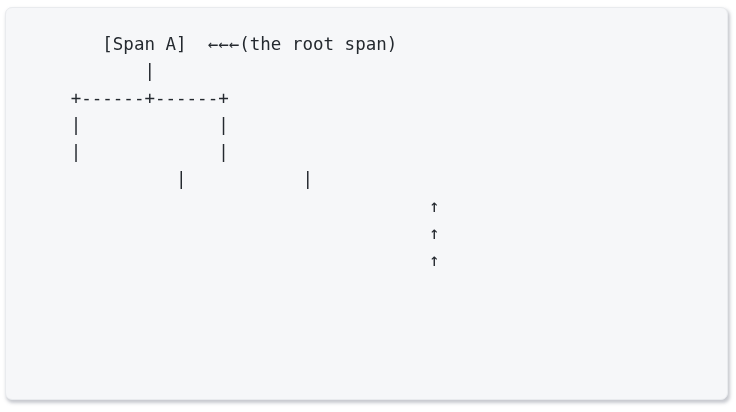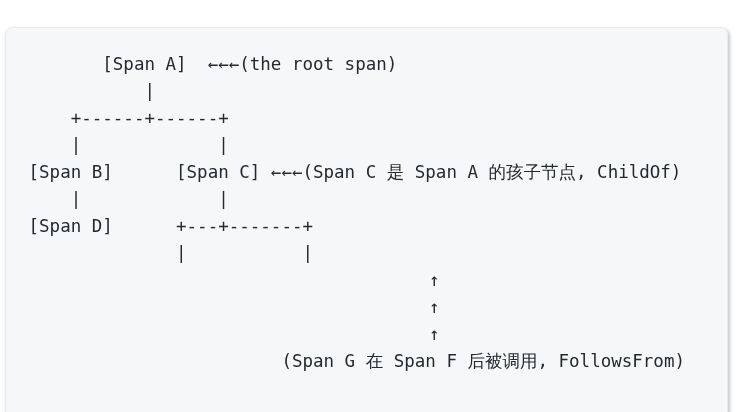--- a/index.html
+++ b/index.html
@@ -8,21 +8,20 @@
     background: #ffffff;
     width: 736px;
     height: 412px;
     overflow: hidden;
   }
   .page {
     position: relative;
     width: 736px;
     height: 308px;
     background: #ffffff;
-    margin-top: 20px;
   }
   .code-card {
     box-sizing: border-box;
     position: absolute;
     left: 5px;
     top: 7px;
     width: 723px;
     height: 393px;
     background: #f6f7f9;
     border: 1px solid #e9ebee;
@@ -44,22 +43,19 @@
 </style>
 </head>
 <body>
 
 <div class="page">
   <pre class="code-card">
       <div class="diagram-line">        [Span A]  ←←←(the root span)</div>
       <div class="diagram-line">            |</div>
       <div class="diagram-line">     +------+------+</div>
       <div class="diagram-line">     |             |</div>
-      <div class="diagram-line"> [Span B]      [Span C] ←←←(Span C 是 Span A 的孩子节点, ChildOf)</div>
       <div class="diagram-line">     |             |</div>
-      <div class="diagram-line"> [Span D]      +---+-------+</div>
       <div class="diagram-line">               |           |</div>
       <div class="diagram-line">                                       ↑</div>
       <div class="diagram-line">                                       ↑</div>
       <div class="diagram-line">                                       ↑</div>
-      <div class="diagram-line">                         (Span G 在 Span F 后被调用, FollowsFrom)</div>
     </pre>
 </div>
 
 </body></html>

